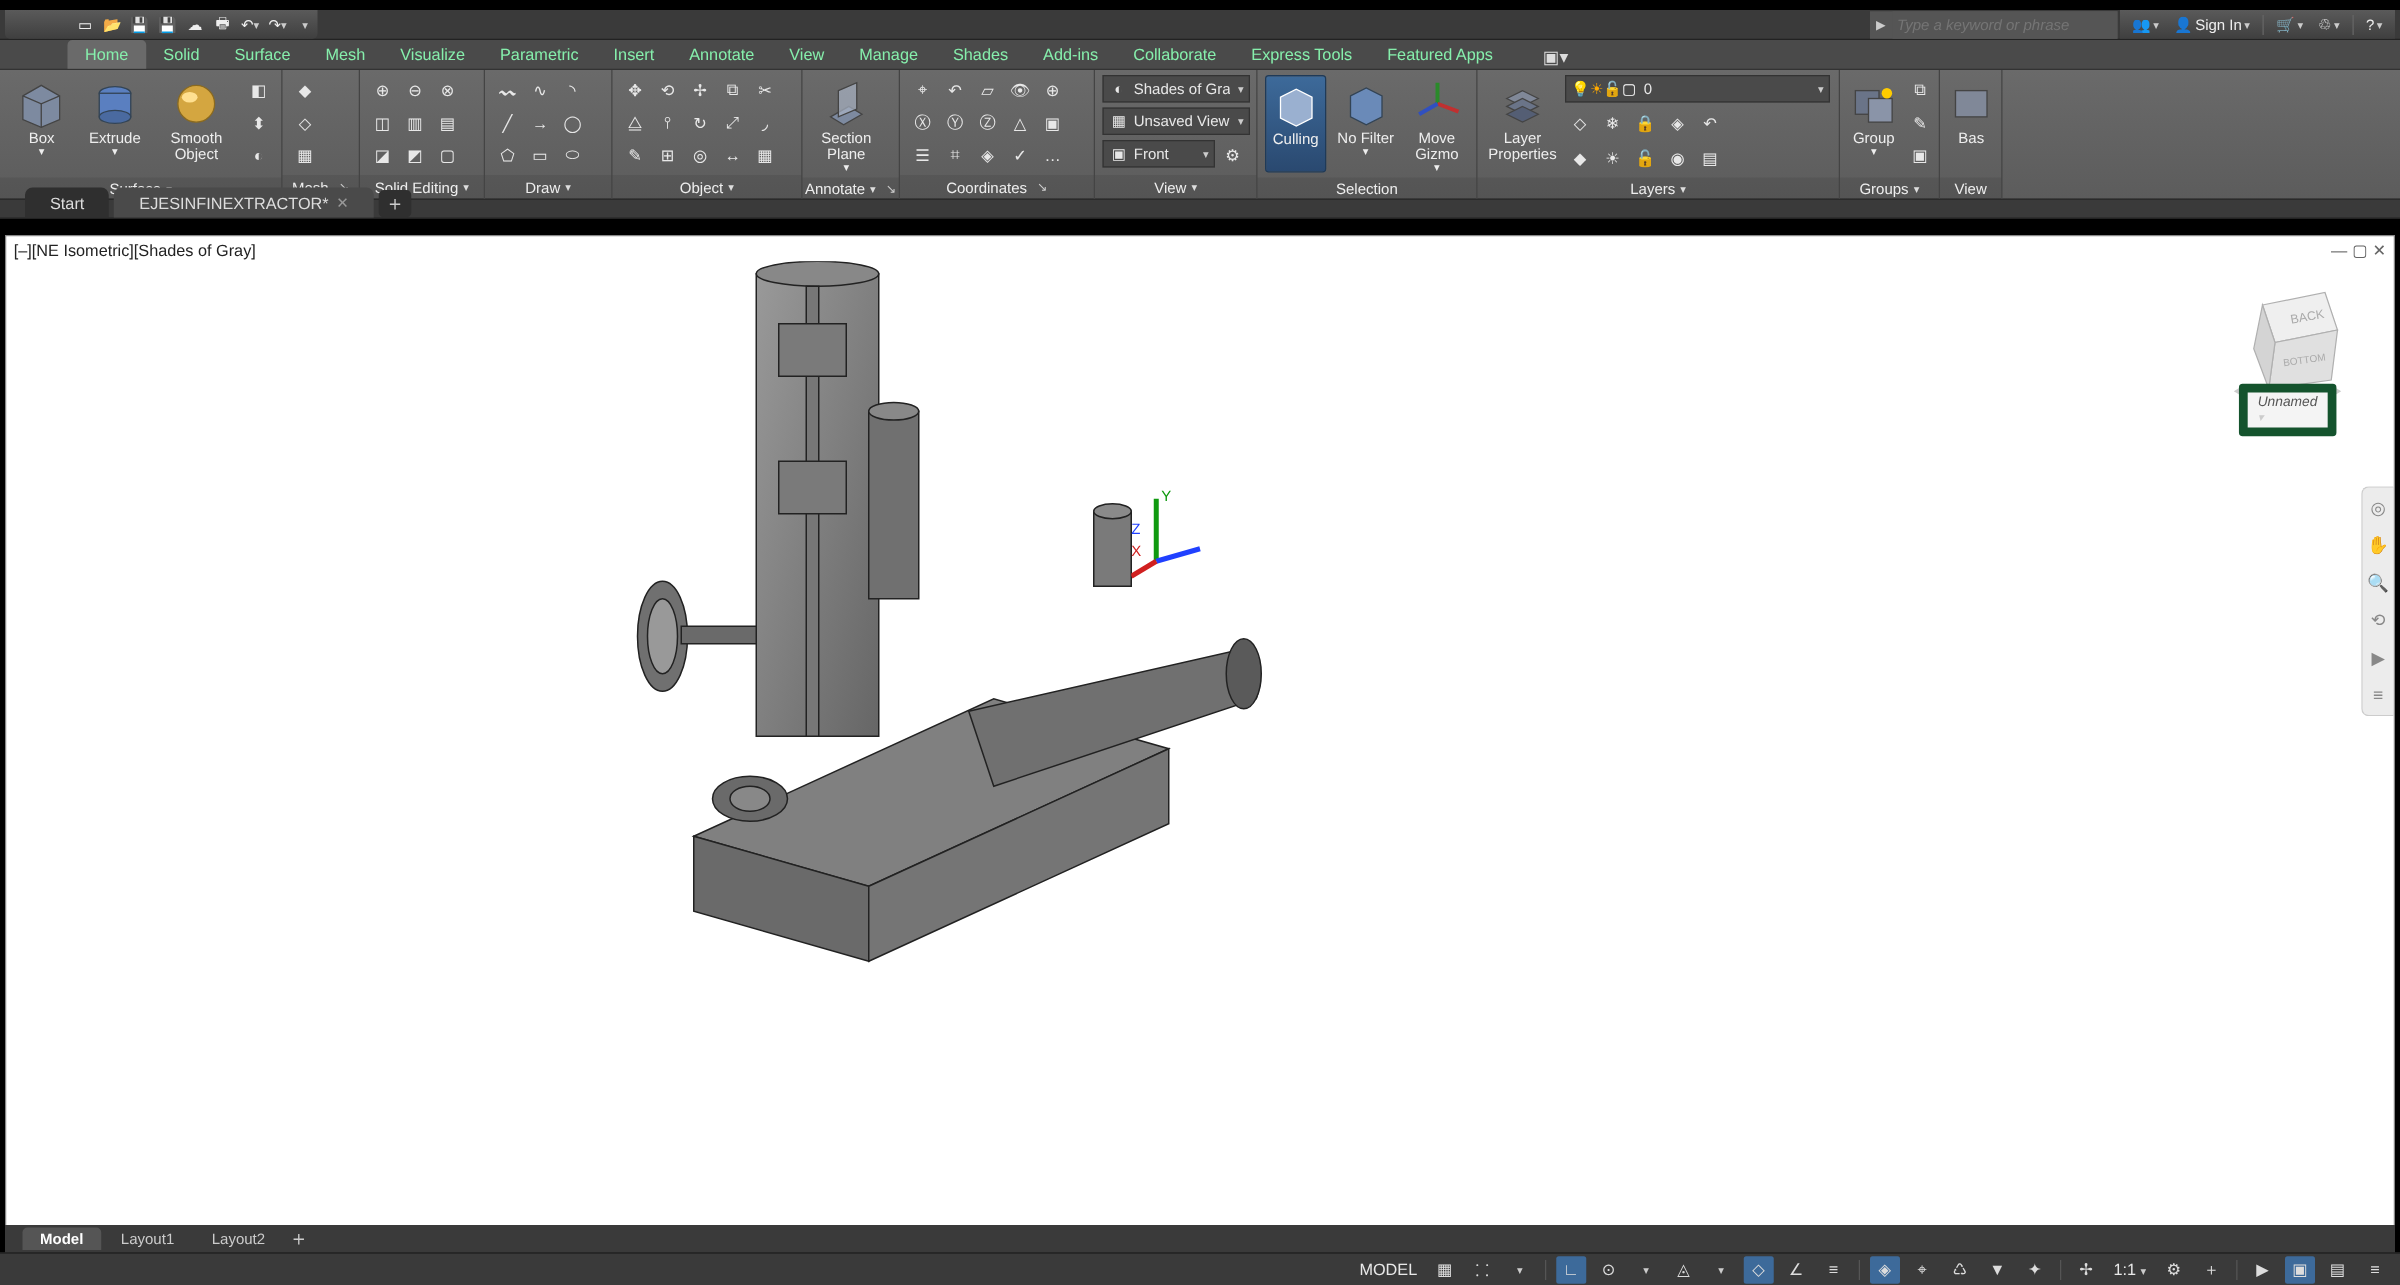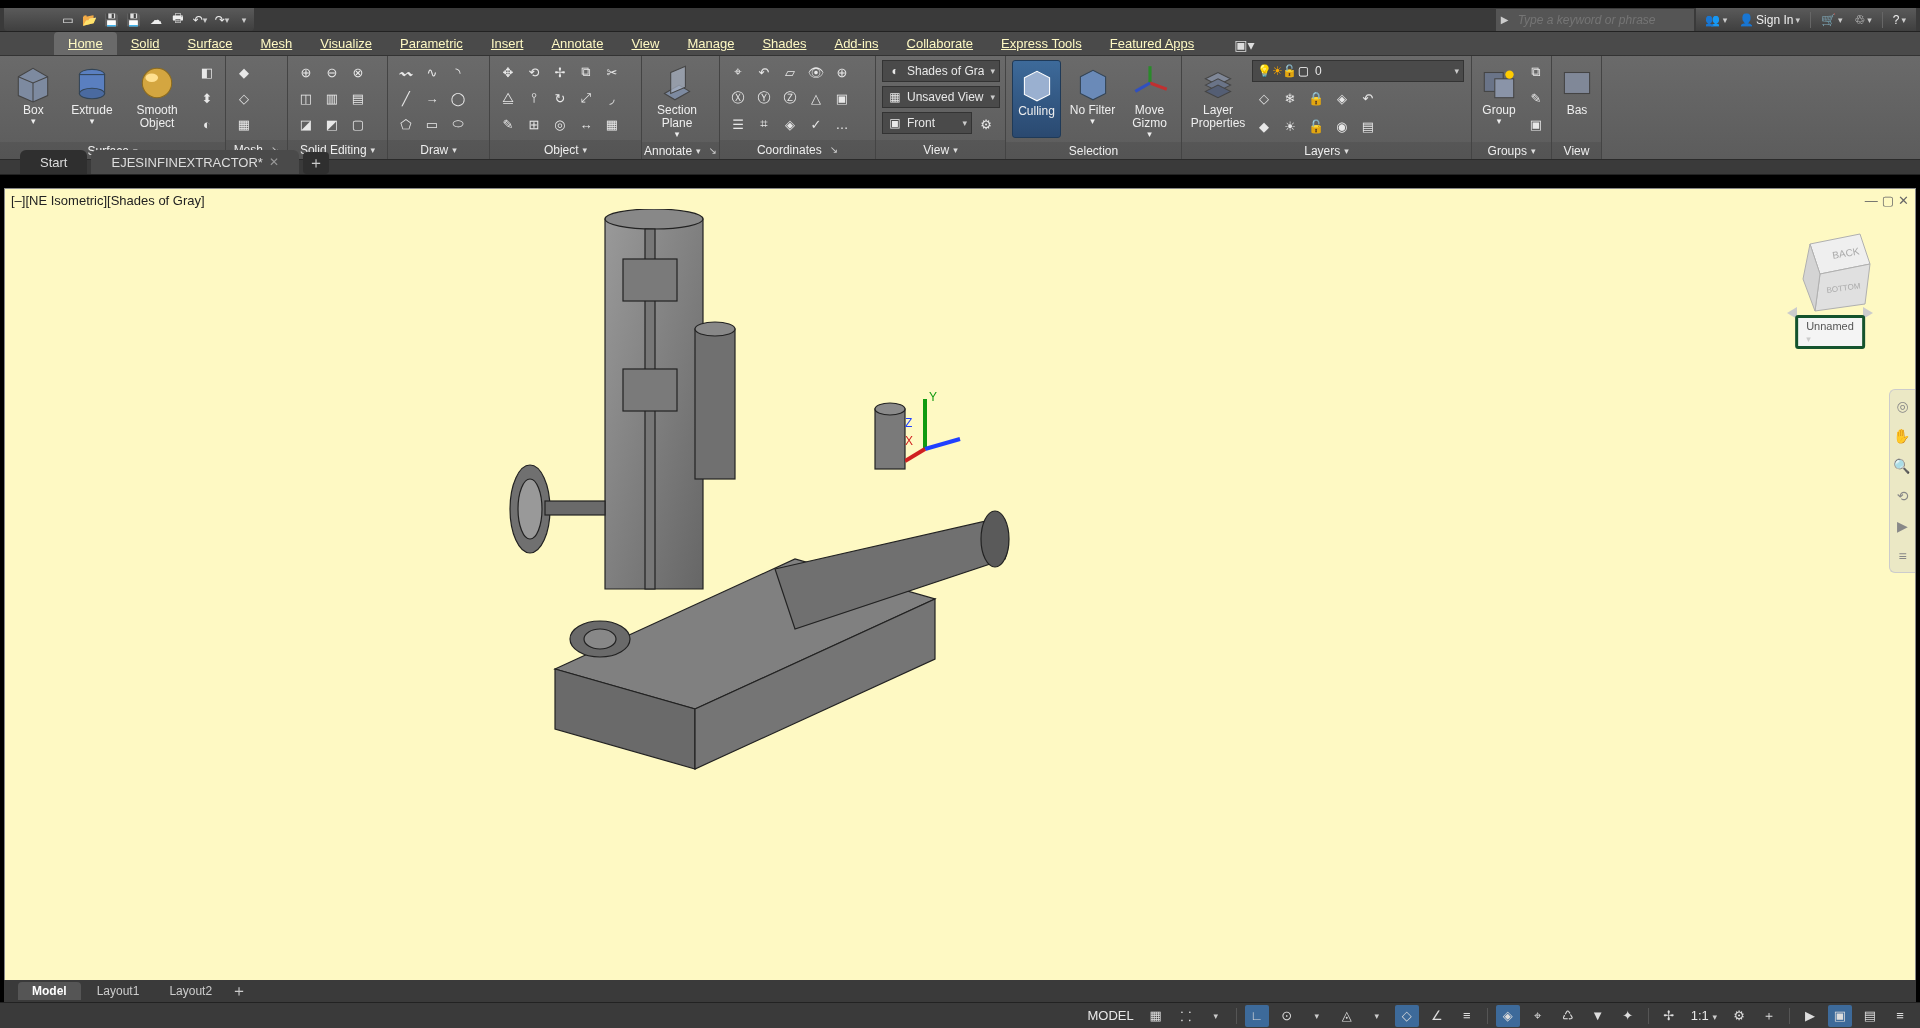--- a/index.html
+++ b/index.html
@@ -16,21 +16,21 @@
 .qat-spacer { flex:1; }
 .qat-search { display:flex; align-items:center; background:#555; height:22px;}
 .qat-search .arrow { width:18px; text-align:center; color:#ccc; font-size:10px;}
 .qat-search input { background:#555; border:none; color:#ccc; font-style:italic; font-size:12px; width:180px; padding:0 4px; height:100%;}
 .qat-right { display:flex; align-items:center; gap:4px; padding:0 6px; background: linear-gradient(#5a5a5a,#3f3f3f); height:100%;}
 .qat-right .qbtn { display:flex; align-items:center; gap:2px; color:#eee; font-size:12px; padding:0 4px; height:100%; cursor:pointer;}
 .qat-right .qsep { width:1px; height:16px; background:#666; margin:0 2px;}
 
 
 .ribbon-tabs { height: 24px; background: #4a4a4a; display:flex; align-items:flex-end; padding-left: 54px; gap:0; border-bottom:1px solid #333;}
-.ribbon-tabs .tab { padding: 4px 14px; color: #fef9c3; font-size: 13px; cursor:pointer;text-decoration:underline; }
+.ribbon-tabs .tab { padding: 4px 14px; color: #86efac; font-size: 13px; cursor:pointer; }
 .ribbon-tabs .tab.active { background: #6a6a6a; border-radius: 4px 4px 0 0; }
 .ribbon-tabs .endicon { margin-left:20px; color:#ddd; font-size:14px; padding:2px 6px; cursor:pointer;}
 
 
 .ribbon { height: 104px; background: linear-gradient(#6a6a6a,#5c5c5c); display:flex; border-bottom:1px solid #2a2a2a;}
 .panel { border-right:1px solid #444; display:flex; flex-direction:column; }
 .panel-body { flex:1; display:flex; align-items:flex-start; padding:4px 6px; gap:4px;}
 .panel-title { height:20px; font-size:12px; color:#eee; display:flex; align-items:center; justify-content:center; gap:4px; background:rgba(0,0,0,0.08); padding:0 6px;}
 .panel-title .drop { font-size:9px; color:#ddd;}
 .panel-title .dlg  { font-size:10px; color:#ccc; margin-left:4px;}
@@ -52,26 +52,26 @@
 .combo .cd { font-size:9px; margin-left:6px; color:#ccc;}
 
 
 .filetabs { height: 15px; background: #3a3a3a; display:flex; align-items:flex-end; padding-left:20px; gap:0; border-bottom:1px solid #222;}
 .filetabs .ft { padding:4px 20px; color:#ddd; font-size:13px; background:#2f2f2f; border-radius:6px 6px 0 0; margin-right:4px; display:flex; align-items:center; gap:6px; cursor:pointer; height:24px;}
 .filetabs .ft.active-file { background:#4a4a4a; }
 .filetabs .ft .close { font-size:12px; color:#999;}
 .filetabs .addtab { width:26px; height:22px; display:flex; align-items:center; justify-content:center; color:#ccc; background:#2f2f2f; border-radius:4px; cursor:pointer;}
 
 
-.viewport { position:absolute; top:188px; left:4px; right:4px; bottom:28px; background:#fef9c3; border:1px solid #888;}
+.viewport { position:absolute; top:188px; left:4px; right:4px; bottom:28px; background:#ffffff; border:1px solid #888;}
 .vp-label { position:absolute; top:4px; left:6px; font-size:13px; color:#222;}
 .vp-ctrl  { position:absolute; top:4px; right:6px; display:flex; gap:4px; color:#666; font-size:13px;}
 .vp-ctrl span { cursor:pointer;}
 .viewcube-wrap { position:absolute; top:30px; right:30px; width:110px; height:110px; }
-.viewcube-wrap .lbl { position:absolute; bottom:-20px; left:50%; transform:translateX(-50%); background:#f4f4f4; border:3px solid #14532d; color:#555; font-size:11px; padding:2px 8px; border-radius:3px;}
+.viewcube-wrap .lbl { position:absolute; bottom:-20px; left:50%; transform:translateX(-50%); background:#f4f4f4; border:7px solid #14532d; color:#555; font-size:11px; padding:2px 8px; border-radius:3px;font-style:italic;}
 .navbar { position:absolute; right:0; top:200px; width:26px; background:rgba(200,200,200,0.35); border:1px solid #ccc; border-right:none; border-radius:6px 0 0 6px; padding:6px 0; display:flex; flex-direction:column; align-items:center; gap:10px;}
 .navbar .nb { width:20px; height:20px; color:#888; font-size:14px; display:flex; align-items:center; justify-content:center; cursor:pointer;}
 .ucs-axes { position:absolute; top:200px; left:900px; }
 
 
 .model-area { position:absolute; top:20px; left:490px; width:520px; height:620px; }
 
 
 .layouttabs { position:absolute; left:4px; right:4px; bottom:26px; height:22px; background:#3a3a3a; display:flex; align-items:center; padding-left:14px; gap:2px;}
 .layouttabs .lt { padding:2px 14px; color:#ccc; font-size:12px; border-radius:4px 4px 0 0; cursor:pointer;}

